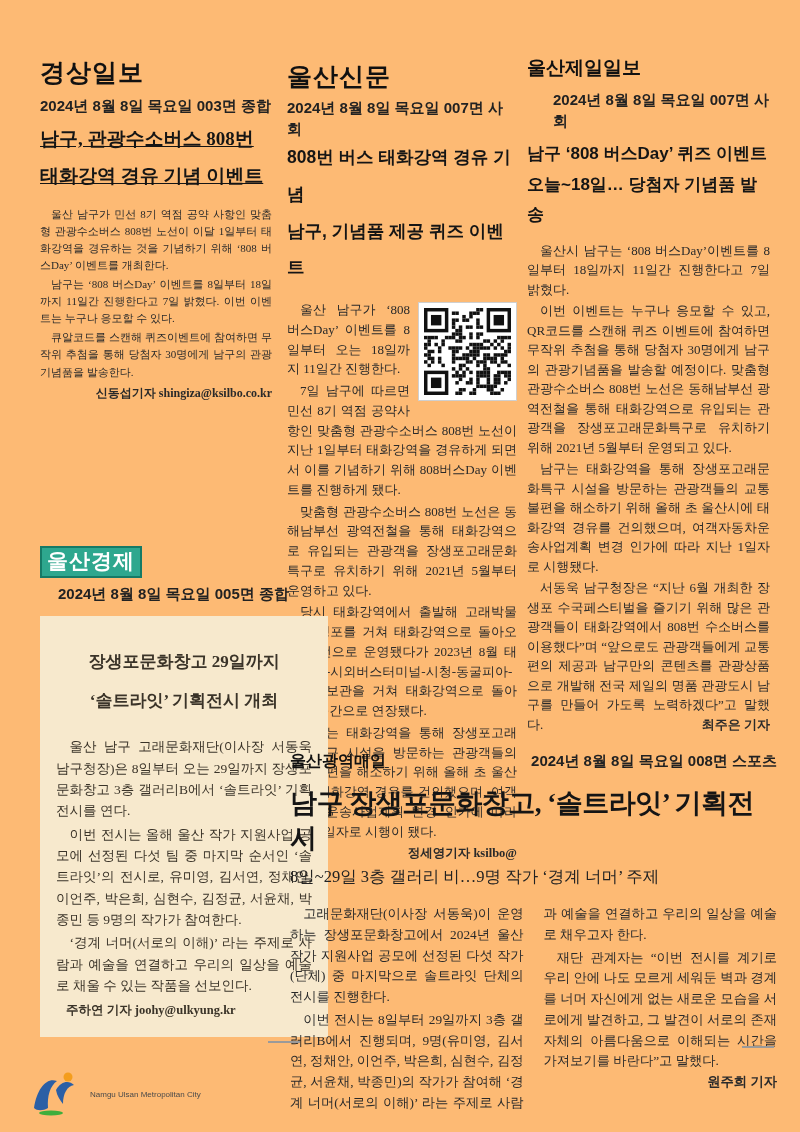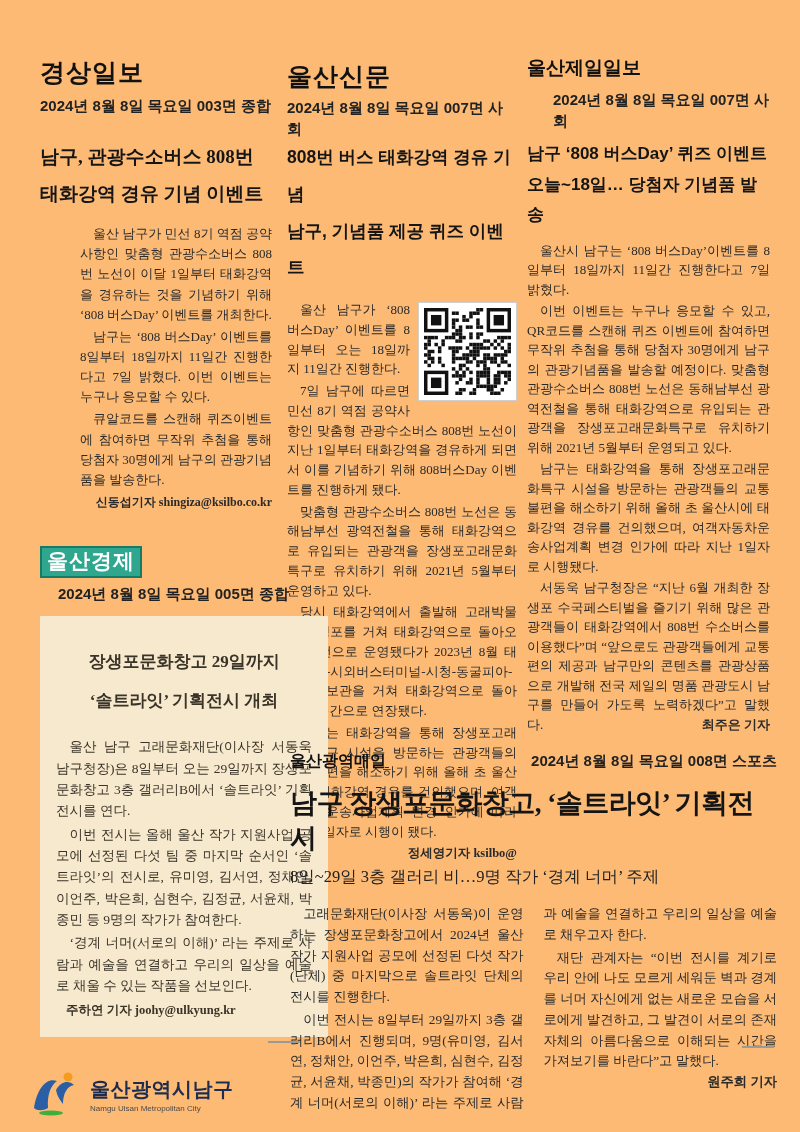--- a/index.html
+++ b/index.html
@@ -16,22 +16,22 @@
   .headline { font-weight:bold; color:#151515; }
   .serif { font-family:"Liberation Serif","DejaVu Serif",serif; }
   .body-text p { margin:0 0 2px 0; text-indent:1em; text-align:justify; color:#2a2a2a; }
   .byline { color:#2a2a2a;font-weight:bold; }
   .byline-inline { float:right; font-weight:bold; white-space:nowrap; }
 
   
   .a1 { left:40px; top:56px; width:232px; }
   .a1 .paper-name { font-size:25px; letter-spacing:1px; }
   .a1 .dateline { font-size:15px; margin-top:6px; }
-  .a1 .headline { font-size:19px; line-height:1.95; margin-top:22px; }
-  .a1 .body-text { font-size:13px; line-height:1.55; margin-top:12px;margin-left:40px; }
+  .a1 .headline { font-size:19px; line-height:1.95; margin-top:4px;text-decoration:underline; }
+  .a1 .body-text { font-size:11px; line-height:1.55; margin-top:12px; }
   .a1 .byline { font-size:12px; text-align:right; margin-top:4px; }
 
   
   .a2 { left:287px; top:60px; width:230px; }
   .a2 .paper-name { font-size:25px; letter-spacing:1px; }
   .a2 .dateline { font-size:15px; margin-top:4px; }
   .a2 .headline { font-size:17.5px; line-height:2.1; }
   .a2 .body-text { font-size:13px; line-height:1.52; margin-top:14px; }
   .a2 .byline { font-size:12.5px; text-align:right; margin-top:4px; }
   .qr-wrap { float:right; width:99px; height:99px; margin:2px 0 6px 8px; border:1px solid #cfcfcf; padding:5px; background:#fff; }
@@ -375,21 +375,20 @@
   </section>
 
   <div class="footer-logo">
     <svg class="mark" viewBox="0 0 52 44" xmlns="http://www.w3.org/2000/svg">
       <path d="M4 36 C7 16 17 5 27 9 C20 14 17 24 18 36 C13 39 7 39 4 36 Z" fill="#2b5fa5"></path>
       <path d="M26 18 C31 9 39 8 44 13 C37 14 33 22 33 32 C30 28 27 24 26 18 Z" fill="#2b5fa5"></path>
       <circle cx="38" cy="5" r="4.5" fill="#f49d1d"></circle>
       <ellipse cx="21" cy="41" rx="12" ry="2.6" fill="#3fae3c"></ellipse>
     </svg>
     <div class="words">
-      <div class="kr">울산광역시남구</div>
       <div class="en">Namgu Ulsan Metropolitan City</div>
     </div>
   </div>
 
   <div class="dash dash-left"></div>
   <div class="dash dash-right"></div>
 
 </div>
 
 </body></html>

